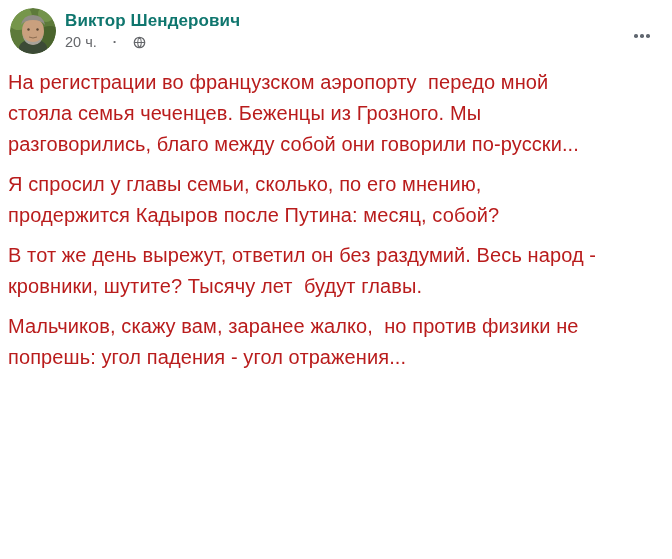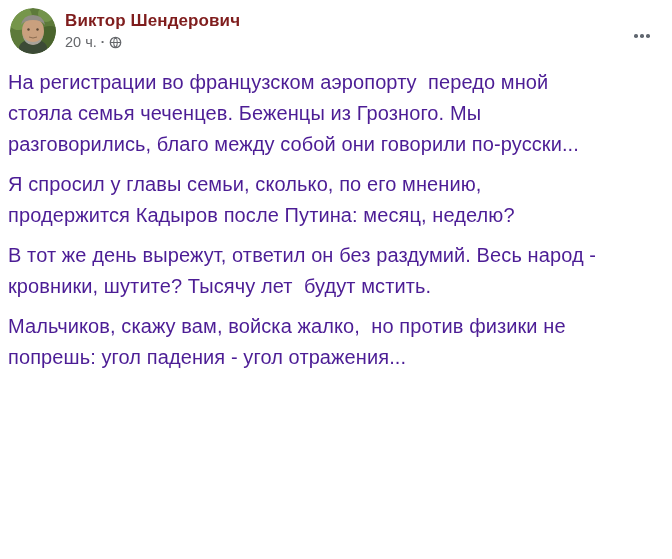--- a/index.html
+++ b/index.html
@@ -30,30 +30,30 @@
   }
   .avatar-btn svg { display: block; }
   .header-info {
     margin-left: 9px;
     flex: 1 1 auto;
     padding-top: 2px;
   }
   .author {
     font-size: 17px;
     font-weight: 700;
-    color: #7f1d1d;
+    color: #0f766e;
     line-height: 22px;
     letter-spacing: 0.1px;
     cursor: pointer;
     display: inline-block;
   }
   .meta {
     display: flex;
     align-items: center;
-    gap: 4px;
+    gap: 16px;
     margin-top: 1px;
     color: #65676B;
     font-size: 14.5px;
     line-height: 18px;
   }
   .meta .time { cursor: pointer; }
   .meta .sep { font-weight: 700; font-size: 13px; }
   .globe { display: inline-flex; align-items: center; }
 
   .more-btn {
@@ -71,21 +71,21 @@
   .more-btn .dot {
     width: 3.6px;
     height: 3.6px;
     border-radius: 50%;
     background: #606770;
   }
 
   
   .body {
     padding: 13px 8px 0 8px;
-    color: #4c1d95;
+    color: #b91c1c;
     font-size: 20px;
     line-height: 31px;
     letter-spacing: 0.1px;
   }
   .body p {
     white-space: pre-wrap;
     margin: 0 0 9px 0;
   }
 </style>
 </head>
@@ -140,20 +140,20 @@
       </span>
     </div>
 
   </div>
 
   <div class="body">
     <p>На регистрации во французском аэропорту  передо мной
 стояла семья чеченцев. Беженцы из Грозного. Мы
 разговорились, благо между собой они говорили по-русски...</p>
     <p>Я спросил у главы семьи, сколько, по его мнению,
-продержится Кадыров после Путина: месяц, неделю?</p>
+продержится Кадыров после Путина: месяц, собой?</p>
     <p>В тот же день вырежут, ответил он без раздумий. Весь народ -
-кровники, шутите? Тысячу лет  будут мстить.</p>
-    <p>Мальчиков, скажу вам, войска жалко,  но против физики не
+кровники, шутите? Тысячу лет  будут главы.</p>
+    <p>Мальчиков, скажу вам, заранее жалко,  но против физики не
 попрешь: угол падения - угол отражения...</p>
   </div>
 
 </div>
 
 </body></html>

